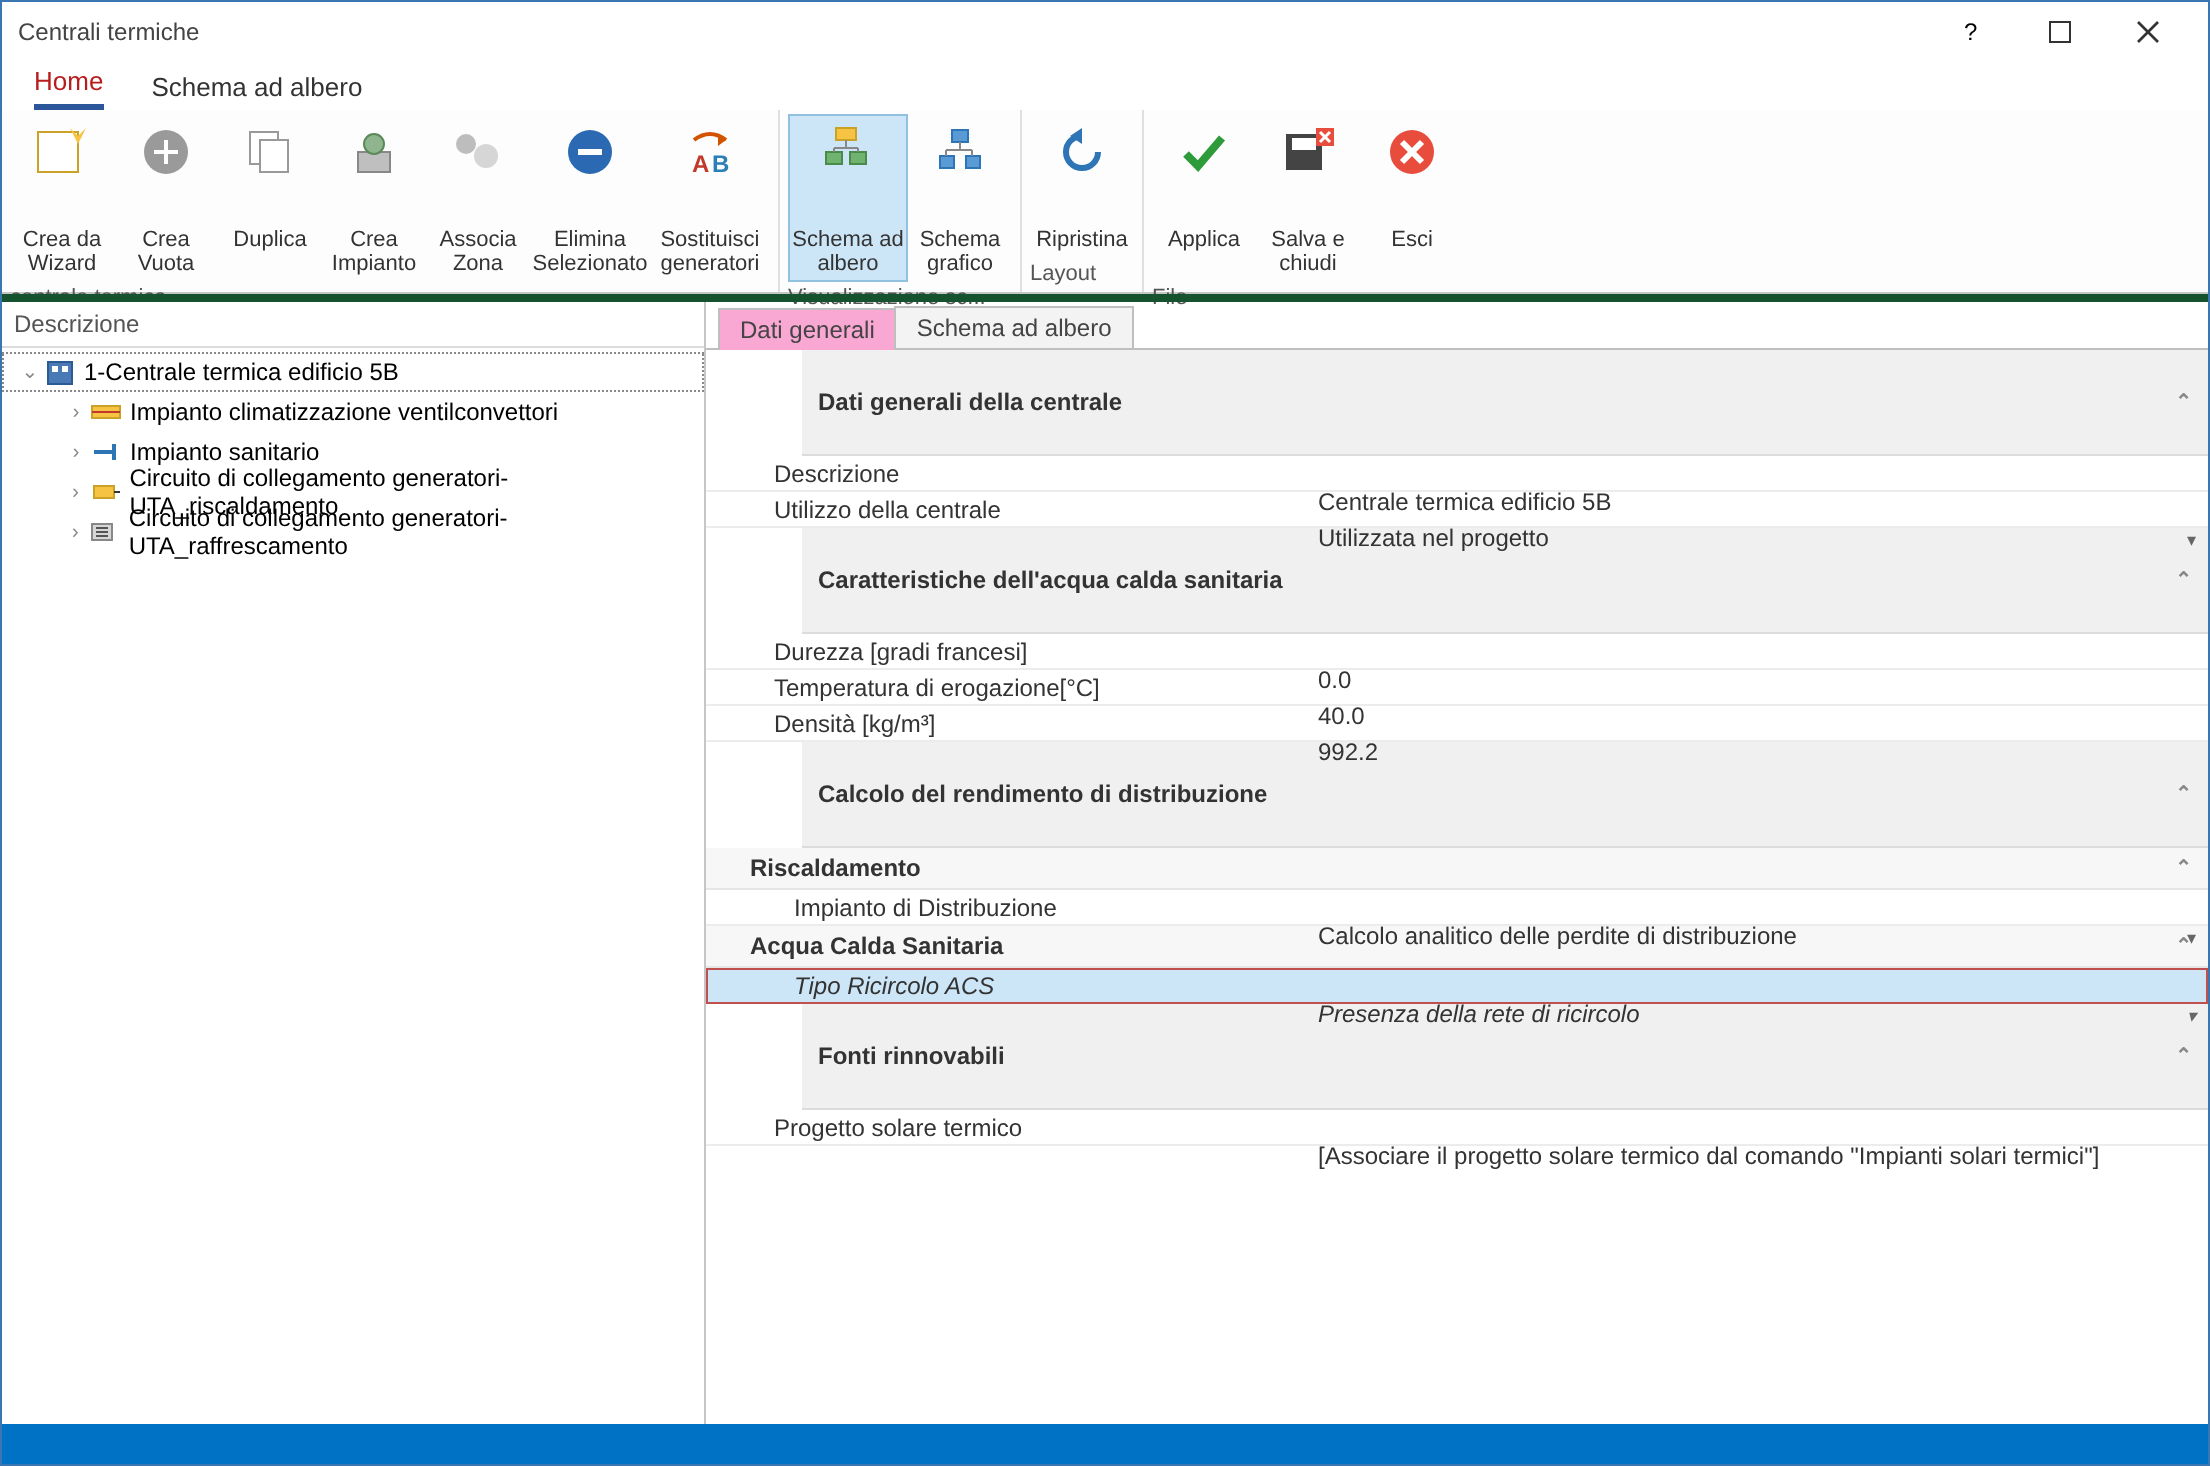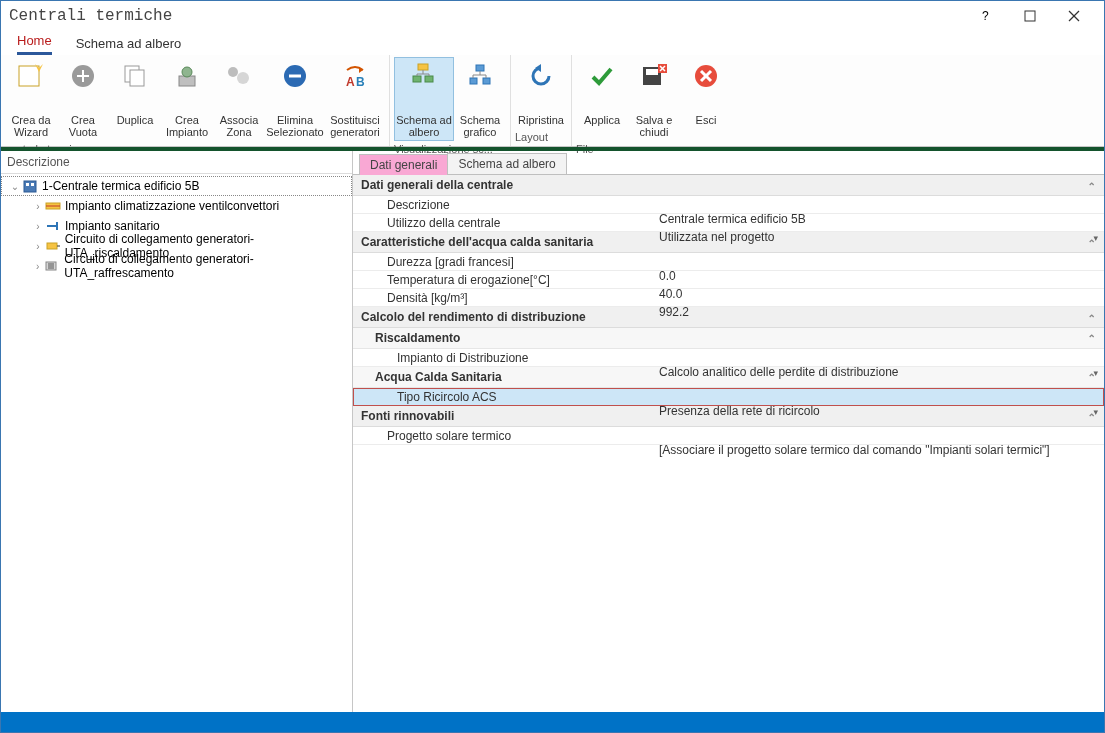--- a/index.html
+++ b/index.html
@@ -1,20 +1,20 @@
 <!DOCTYPE html>
 <html><head>
 <meta charset="utf-8">
 <style>
 * { box-sizing: border-box; margin: 0; padding: 0; font-family: "Segoe UI", Tahoma, sans-serif; font-size: 12px; }
 body { background: #fff; width: 1105px; height: 733px; border: 1px solid #3a76b1; display: flex; flex-direction: column; overflow: hidden; }
 
 
 .titlebar { height: 30px; display: flex; align-items: center; padding: 0 8px; color: #444; }
-.titlebar .title { flex: 1; font-size: 16px; font-family: Liberation Mono, monospace; }
+.titlebar .title { flex: 1; font-size: 12px; }
 .titlebar .winbtn { width: 44px; height: 30px; display: flex; align-items: center; justify-content: center; color: #333; }
 .titlebar .winbtn svg { width: 12px; height: 12px; }
 
 
 .ribbontabs { display: flex; gap: 24px; padding: 0 16px; height: 24px; align-items: flex-end; }
 .ribbontab { font-size: 13px; color: #333; padding-bottom: 4px; cursor: pointer; }
 .ribbontab.active { color: #b91c1c; border-bottom: 3px solid #2b579a; font-weight: 500; }
 
 
 .ribbon { display: flex; border-bottom: 1px solid #c6c6c6; height: 92px; background: #fdfdfd; }
@@ -37,28 +37,28 @@
 .tree-item .nicon { width: 16px; height: 16px; margin-right: 4px; display: inline-flex; align-items: center; justify-content: center; }
 .tree-item.selected { background: #fff; border: 1px dotted #888; }
 .tree-child { padding-left: 30px; }
 
 .rightpane { flex: 1; display: flex; flex-direction: column; }
 .proptabs { display: flex; height: 22px; border-bottom: 1px solid #bfbfbf; padding-left: 6px; margin-top: 2px; }
 .proptab { padding: 3px 10px 0 10px; border: 1px solid #bfbfbf; border-bottom: none; background: #f3f3f3; color: #444; font-size: 12px; margin-right: -1px; cursor: pointer; }
 .proptab.active { background: #f9a8d4; position: relative; top: 1px; }
 
 .propgrid { flex: 1; overflow: auto; }
-.section { background: #f0f0f0; font-weight: bold; color: #333; padding: 3px 8px; border-bottom: 1px solid #dcdcdc; display: flex; align-items: flex-end; }
+.section { background: #f0f0f0; font-weight: bold; color: #333; padding: 19px 8px; border-bottom: 1px solid #dcdcdc; display: flex; align-items: center; margin-left: 48px; }
 .section .chev { margin-left: auto; color: #888; font-size: 10px; }
 .subsection { background: #f7f7f7; font-weight: bold; color: #333; padding: 3px 8px 3px 22px; border-bottom: 1px solid #e6e6e6; display: flex; align-items: center; }
 .subsection .chev { margin-left: auto; color: #888; font-size: 10px; }
 .row { display: flex; border-bottom: 1px solid #ececec; height: 18px; align-items: center; }
 .row .key { width: 300px; padding-left: 34px; color: #333; }
 .row .val { flex: 1; padding-left: 6px; color: #333; position: relative; margin-top: 28px; }
-.row.hl { background: #cde6f7; outline: 1px solid #c0504d; outline-offset: -1px; }
+.row.hl { background: #cde6f7; outline: 1px solid #c0504d; outline-offset: -1px; font-style: italic; }
 .row.hl .val { color: #333; }
 .row .dd { position: absolute; right: 6px; top: 3px; color: #666; font-size: 9px; }
 
 
 .statusbar { height: 20px; background: #0072c6; }
 
 svg { display: block; }
 </style>
 </head>
 <body>

